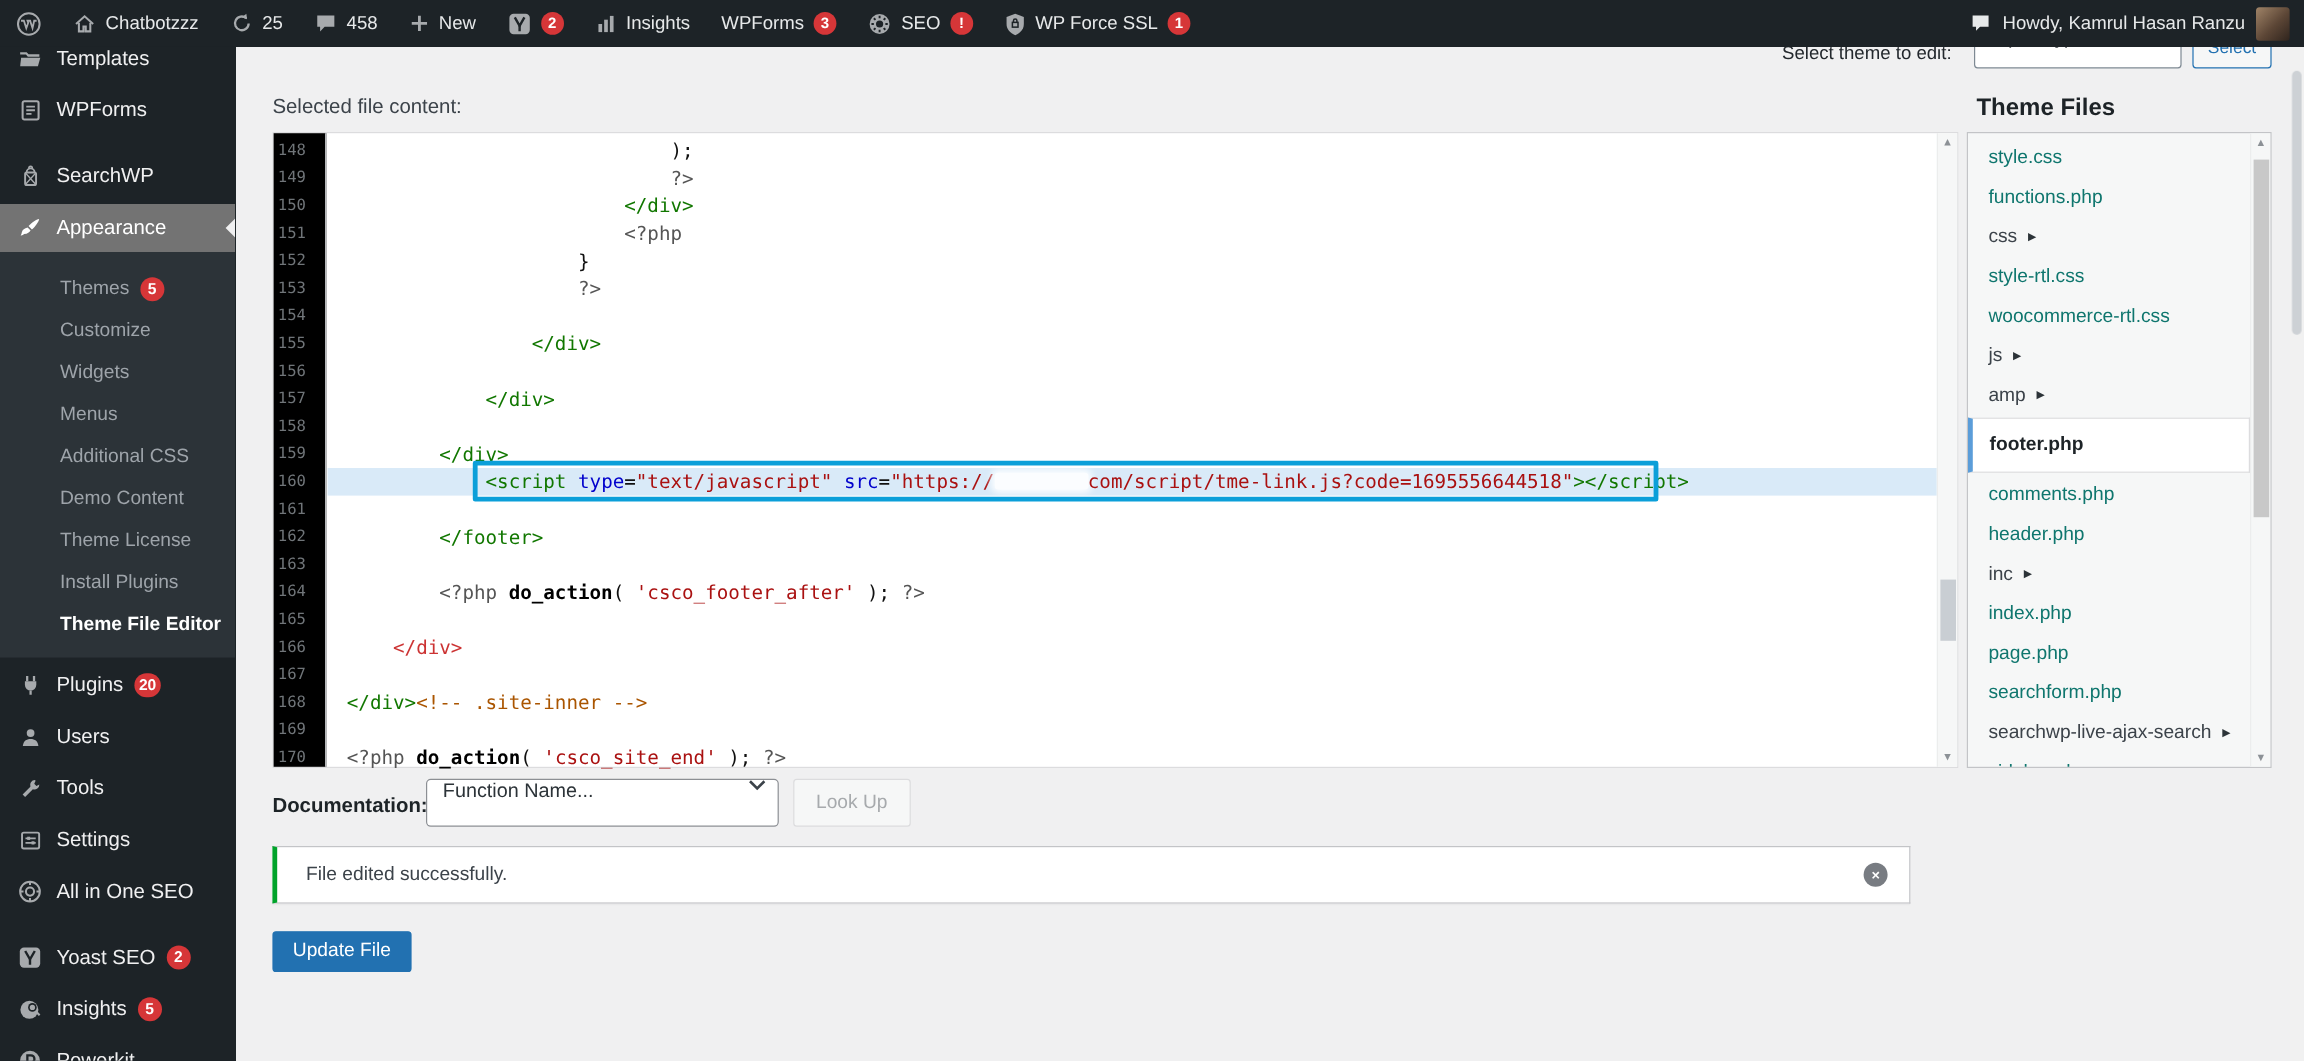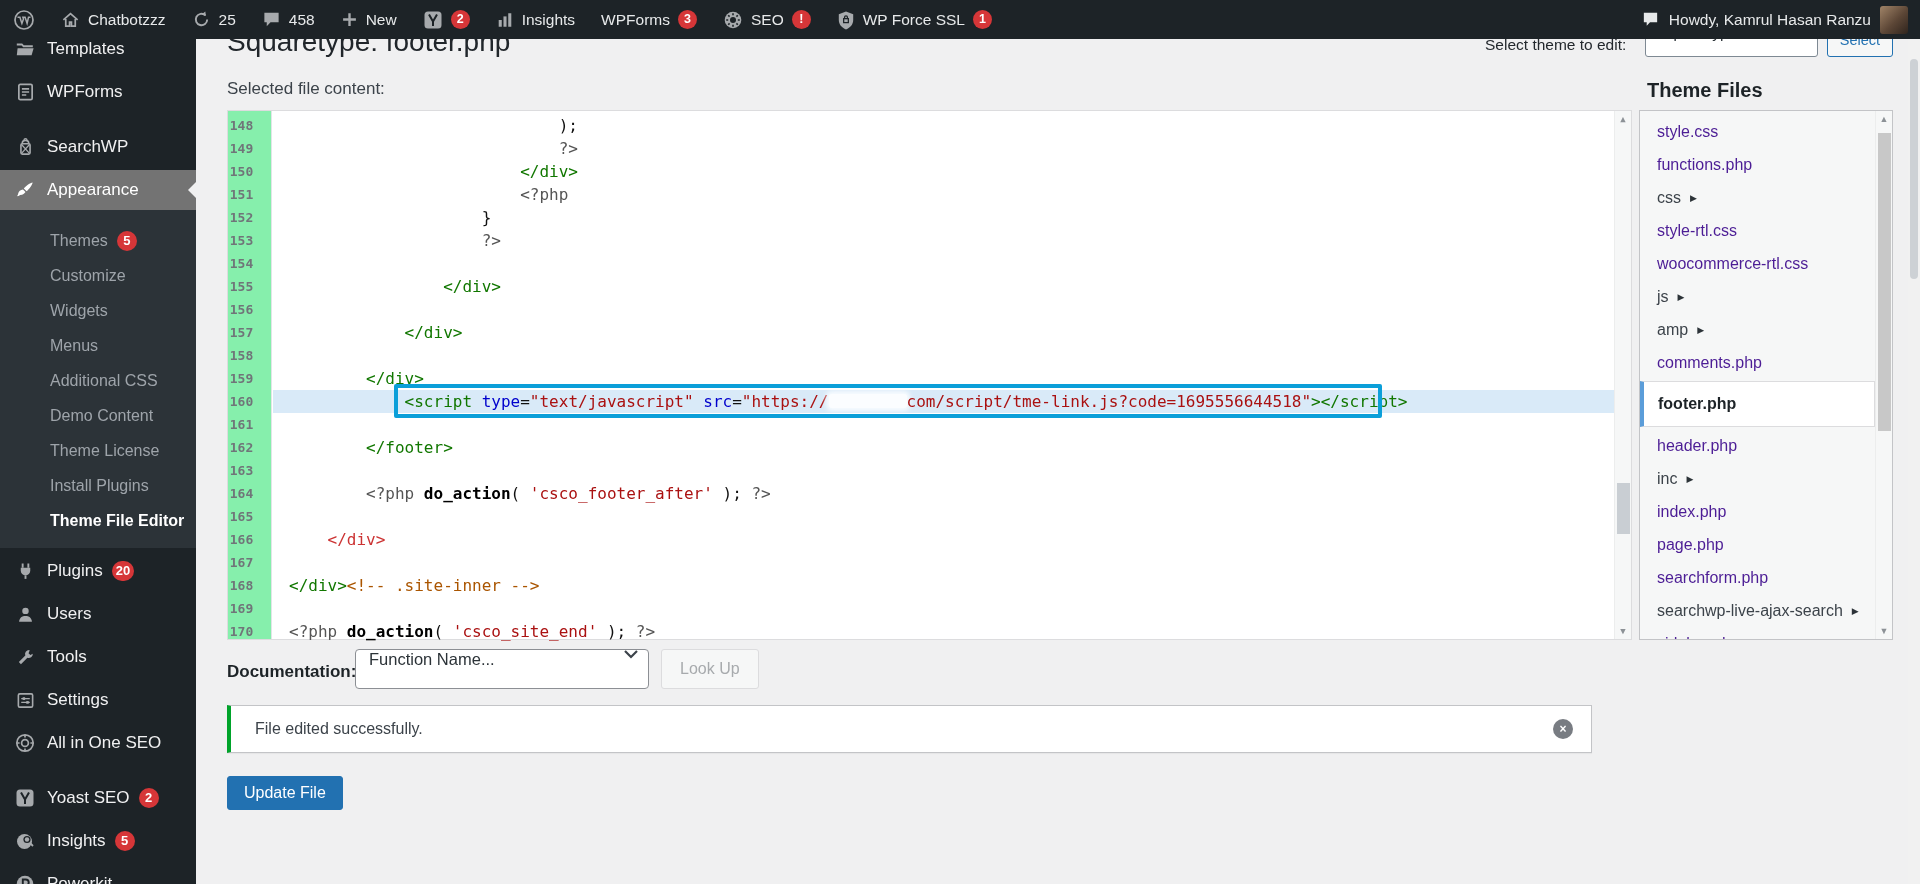--- a/index.html
+++ b/index.html
@@ -77,22 +77,22 @@
   }
   #selected-file-label { position:absolute; top:40px; left:31px; font-size:17px; color:#3c434a; }
   
   #editor {
     position:absolute; left:31px; top:71px; width:1405px; height:530px;
     background:#fff; border:1px solid #dcdcde;
     font-family:"DejaVu Sans Mono","Liberation Mono",monospace;
   }
   #editor-gutter {
     position:absolute; left:0; top:0; bottom:0; width:44px;
-    background:#86efac; border-right:1px solid #e2e4e7;
-    padding-top:3px; text-align:center; z-index:2;font-weight:bold;
+    background:#000000; border-right:1px solid #e2e4e7;
+    padding-top:3px; text-align:right; z-index:2;
   }
   .gut-num { height:23px; line-height:23px; padding-right:16px; font-size:13px; color:#707579; }
   #editor-code { position:absolute; left:45px; right:17px; top:0; bottom:0; padding-top:3px; overflow:visible; }
   .code-line { height:23px; line-height:23px; white-space:pre; font-size:16px; color:#111; position:relative; padding-left:16px; }
   .code-line.hl { background:#d9eaf8; }
   .tk-tag { color:#117700; }
   .tk-tag-error { color:#cc3333; }
   .tk-attr { color:#0000cc; }
   .tk-str { color:#aa1111; }
   .tk-meta { color:#555555; }
@@ -110,21 +110,21 @@
   .vs-thumb { position:absolute; left:2px; width:13px; background:#c9ced3; cursor:pointer; }
   #editor .vs-thumb { top:372px; height:51px; }
   
   #theme-files-heading { position:absolute; left:1451px; top:40px; font-size:20px; font-weight:600; color:#1d2327; }
   #theme-files {
     position:absolute; left:1443px; top:71px; width:254px; height:530px;
     background:#f6f7f7; border:1px solid #c3c4c7; overflow:hidden;
   }
   #tf-list { padding-top:4px; }
   .tf-row { height:33px; display:flex; align-items:center; padding-left:17px; font-size:16px; white-space:nowrap; }
-  .tf-row.file { color:#4c1d95; cursor:pointer; }
+  .tf-row.file { color:#0f766e; cursor:pointer; }
   .tf-row.folder { color:#3c434a; cursor:pointer; }
   .tf-arrow { margin-left:9px; font-size:9px; color:#2c3338; }
   .tf-row.selected {
     height:46px; background:#fff; border:1px solid #dcdcde; border-left:4px solid #5b9dd9;
     color:#1d2327; font-weight:700; margin:2px 17px 2px 0; padding-left:14px;
   }
   #theme-files .vs-thumb { top:22px; height:298px; background:#c8c8c8; }
   
   #doc-label { position:absolute; left:31px; top:623px; font-size:17px; font-weight:600; color:#1d2327; }
   #doc-select { left:159px; top:610px; width:294px; height:40px; font-size:16.5px; padding:0 34px 0 13px; border-radius:4px; border-color:#8c8f94; }
@@ -409,21 +409,20 @@
             <circle cx="10" cy="10" r="8.3" fill="currentColor"></circle>
             <path d="M7.8 15V5.5h3a2.9 2.9 0 0 1 0 5.8h-3" fill="none" stroke="#1d2327" stroke-width="1.9"></path>
           </svg>
         </span>
         <span>Powerkit</span>
       </div>
     </div>
 </div>
 
 <div id="content">
-  <h1 id="page-title">Squaretype: footer.php</h1>
 
   <span id="theme-select-label">Select theme to edit:</span>
   <div class="fake-select" id="theme-select">
     <span>Squaretype</span>
     <span class="chev">
       <svg width="13" height="8" viewBox="0 0 13 8">
           <path d="M1 1l5.5 5.5L12 1" fill="none" stroke="currentColor" stroke-width="1.8"></path>
         </svg>
     </span>
   </div>
@@ -509,25 +508,25 @@
           <span>woocommerce-rtl.css</span>
         </div>
         <div class="tf-row folder">
           <span>js</span>
           <span class="tf-arrow">▶</span>
         </div>
         <div class="tf-row folder">
           <span>amp</span>
           <span class="tf-arrow">▶</span>
         </div>
-        <div class="tf-row file">
-          <span>comments.php</span>
-        </div>
         <div class="tf-row file selected">
           <span>footer.php</span>
+        </div>
+        <div class="tf-row file">
+          <span>comments.php</span>
         </div>
         <div class="tf-row file">
           <span>header.php</span>
         </div>
         <div class="tf-row folder">
           <span>inc</span>
           <span class="tf-arrow">▶</span>
         </div>
         <div class="tf-row file">
           <span>index.php</span>

